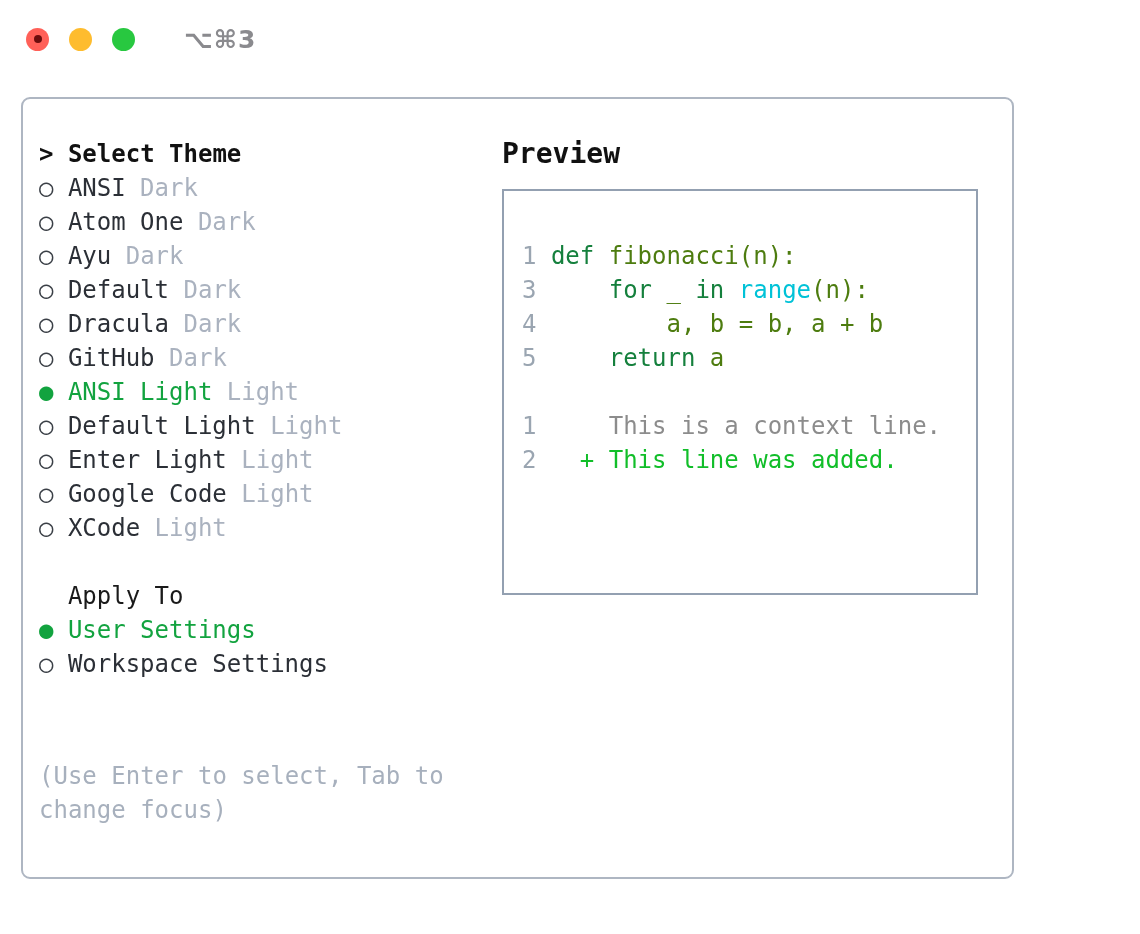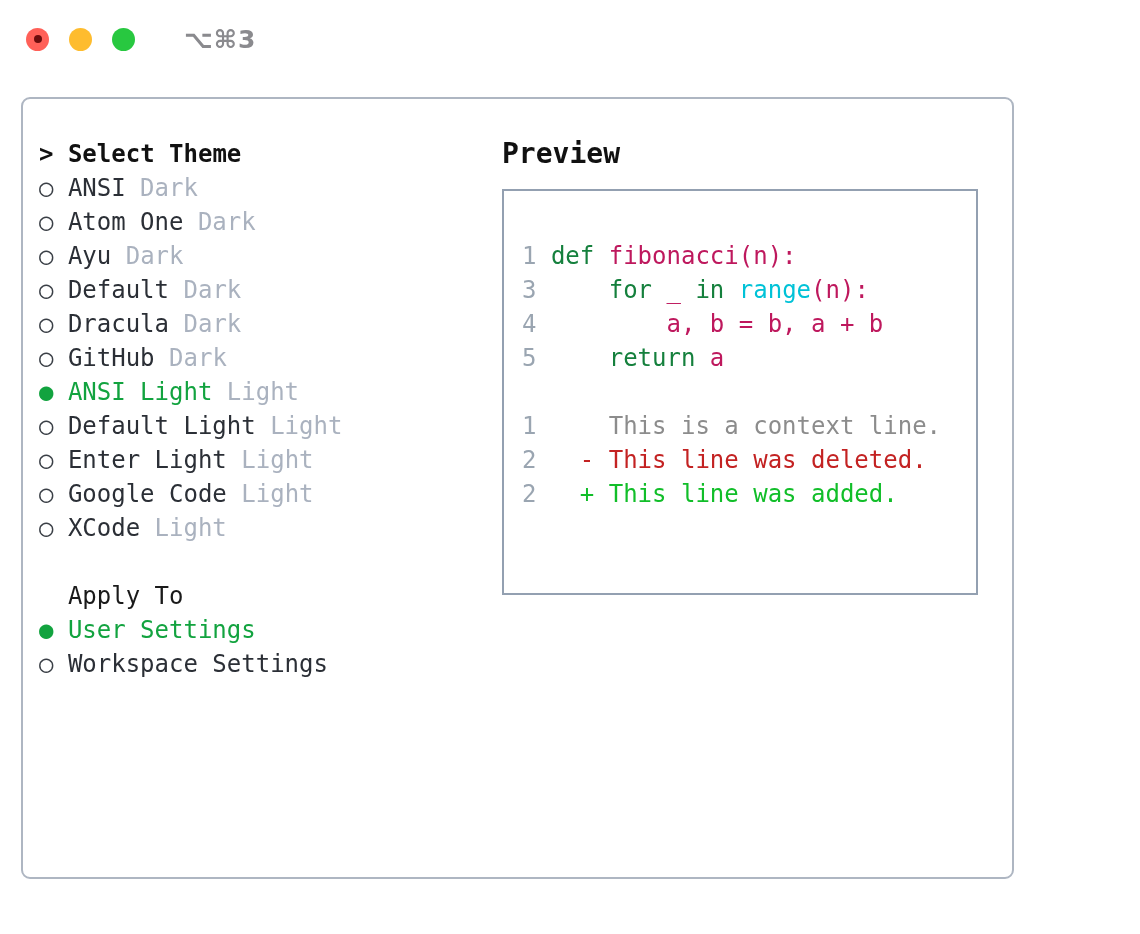--- a/index.html
+++ b/index.html
@@ -171,21 +171,21 @@
   }
   .code-line .ln {
     color: #9aa5b1;
   }
   .blank-line {
     height: 34px;
   }
   .tok-kw   { color: #15803d; }
   .tok-fn   { color: #00c2d7; }
   .tok-num  { color: #12b533; }
-  .tok-id   { color: #be185d; }
+  .tok-id   { color: #4d7c0f; }
 
   .diff-ctx { color: #8c8c8c; }
   .diff-del { color: #c32222; }
   .diff-add { color: #11be29; }
 </style>
 </head>
 <body>
 
 <div id="app-window">
 
@@ -220,35 +220,35 @@
           </div>
 
         <div class="section-head plain" id="apply-head">Apply To</div>
 
         <div id="apply-list">
             <div class="opt-row selected"><span class="bullet on">●</span><span class="gap"> </span><span class="oname">User Settings</span></div>
             <div class="opt-row"><span class="bullet off">○</span><span class="gap"> </span><span class="oname">Workspace Settings</span></div>
           </div>
       </div>
 
+      <div id="hint-text">(Use Enter to select, Tab to change focus)</div>
 
       <div id="preview-column">
         <div id="preview-title">Preview</div>
 
         <div id="preview-panel">
           <div id="code-block">
               <div class="code-line"><span class="ln">1 </span><span class="tok-kw">def</span><span class="tok-id"> fibonacci(n):</span></div>
               <div class="code-line"><span class="ln">3 </span><span class="tok-id">    </span><span class="tok-kw">for</span><span class="tok-id"> _ </span><span class="tok-kw">in</span><span class="tok-id"> </span><span class="tok-fn">range</span><span class="tok-id">(n):</span></div>
               <div class="code-line"><span class="ln">4 </span><span class="tok-id">        a, b = b, a + b</span></div>
               <div class="code-line"><span class="ln">5 </span><span class="tok-id">    </span><span class="tok-kw">return</span><span class="tok-id"> a</span></div>
             </div>
           <div class="blank-line"></div>
           <div id="diff-block">
               <div class="code-line"><span class="ln">1 </span><span class="diff-ctx">    This is a context line.</span></div>
-              <div class="code-line"><span class="ln">2 </span><span class="diff-del">  - This line was deleted.</span></div>
               <div class="code-line"><span class="ln">2 </span><span class="diff-add">  + This line was added.</span></div>
             </div>
         </div>
       </div>
 
     </div>
   </div>
 </div>
 
 </body></html>

